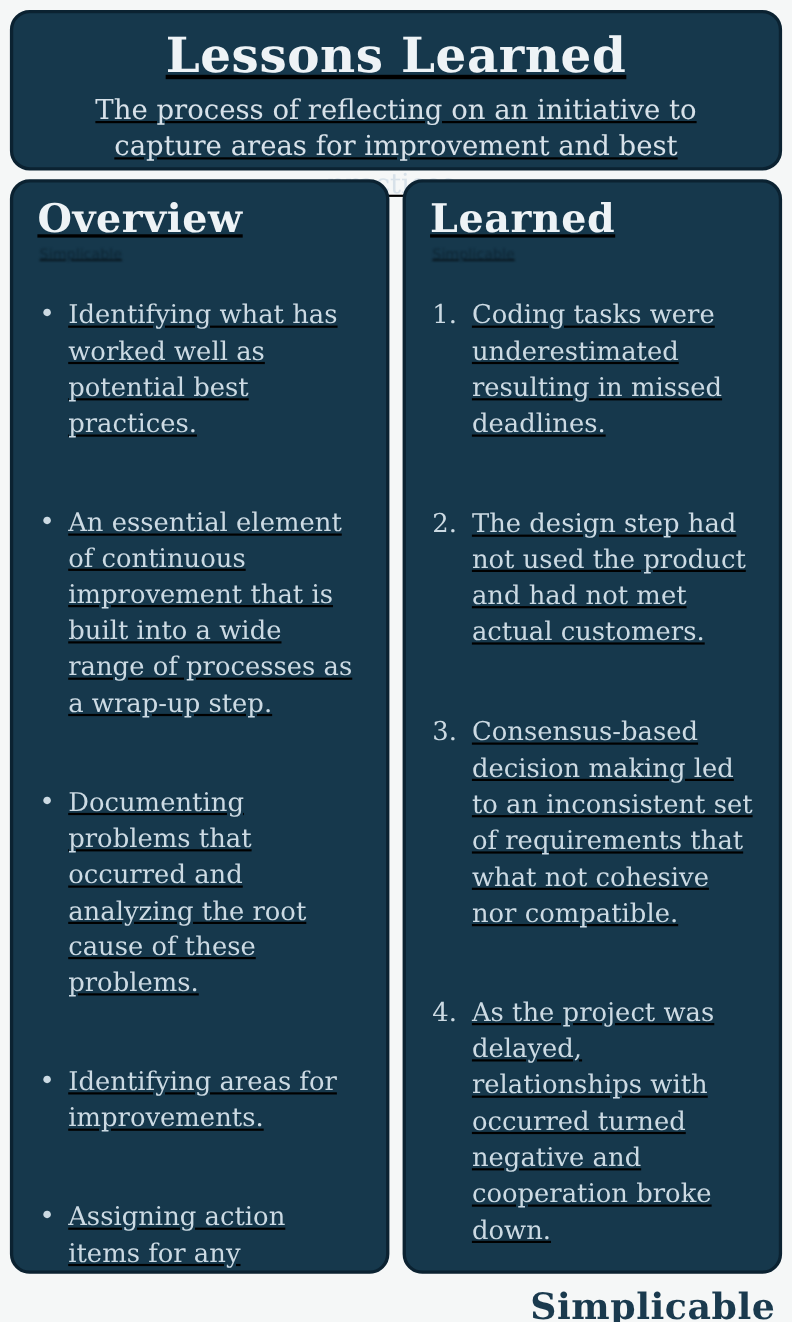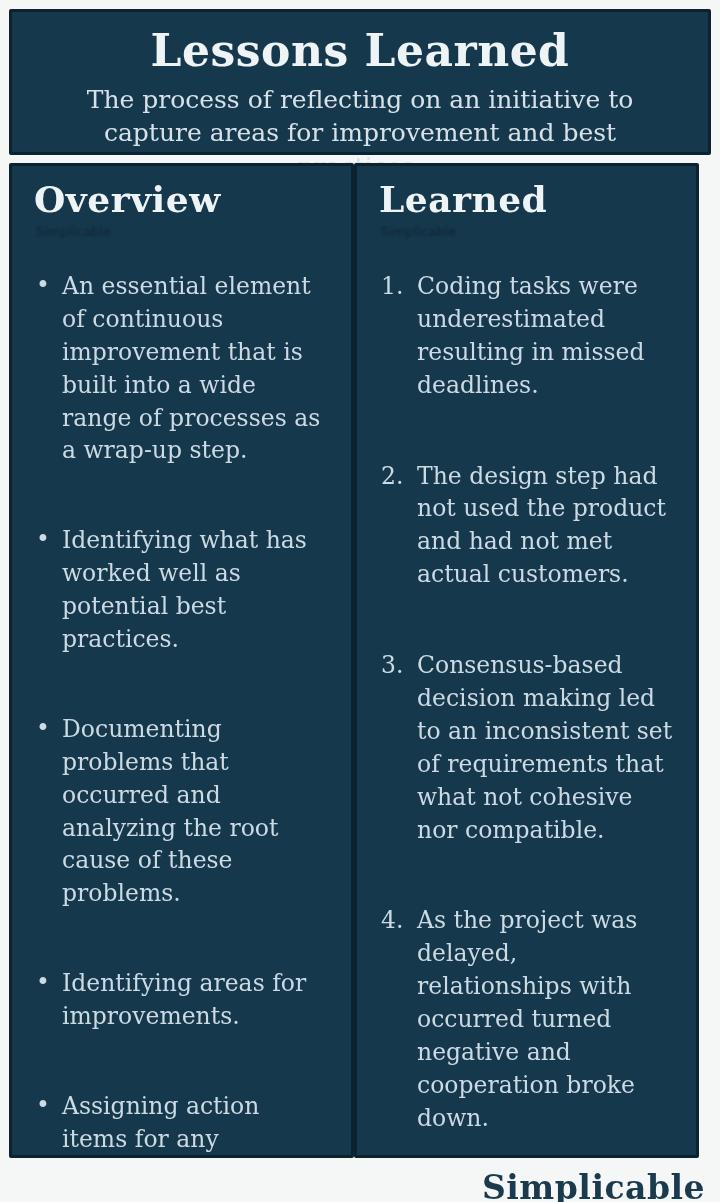--- a/index.html
+++ b/index.html
@@ -13,21 +13,22 @@
   *{box-sizing:border-box;margin:0;padding:0;}
   html,body{width:720px;height:1202px;overflow:hidden;}
   body{
     background:var(--page-bg);
     font-family:"DejaVu Serif","Liberation Serif",serif;
     padding:9px 9px 0 9px;
   }
   .card{
     background:var(--card-bg);
     border:3px solid var(--card-border);
-    border-radius:2px;
+    border-radius:18px;
+    text-decoration:underline;
   }
   .header-card{
     width:702px;
     height:146px;
     padding:14px 30px 10px 30px;
     text-align:center;
     margin-bottom:8px;
   }
   .header-card h1{
     color:var(--heading-text);
@@ -37,20 +38,21 @@
     letter-spacing:0.5px;
   }
   .header-card p{
     color:#d7e1e9;
     font-size:25px;
     line-height:1.35;
     margin-top:6px;
   }
   .columns{
     display:flex;
+    gap:12px;
     align-items:center;
   }
   .col{
     width:345px;
     height:995px;
     padding:12px 20px 0 22px;
     overflow:hidden;
   }
   .col h2{
     color:var(--heading-text);
@@ -117,22 +119,22 @@
 <div class="card header-card">
   <h1>Lessons Learned</h1>
   <p>The process of reflecting on an initiative to capture areas for improvement and best practices.</p>
 </div>
 
 <div class="columns">
   <div class="card col">
     <h2>Overview</h2>
     <div class="watermark">Simplicable</div>
     <ul class="bullet-list">
+        <li>Identifying what has worked well as potential best practices.</li>
         <li>An essential element of continuous improvement that is built into a wide range of processes as a wrap-up step.</li>
-        <li>Identifying what has worked well as potential best practices.</li>
         <li>Documenting problems that occurred and analyzing the root cause of these problems.</li>
         <li>Identifying areas for improvements.</li>
         <li>Assigning action items for any outstanding steps required to implement improvements.</li>
       </ul>
   </div>
 
   <div class="card col">
     <h2>Learned</h2>
     <div class="watermark">Simplicable</div>
     <ol class="numbered-list">

